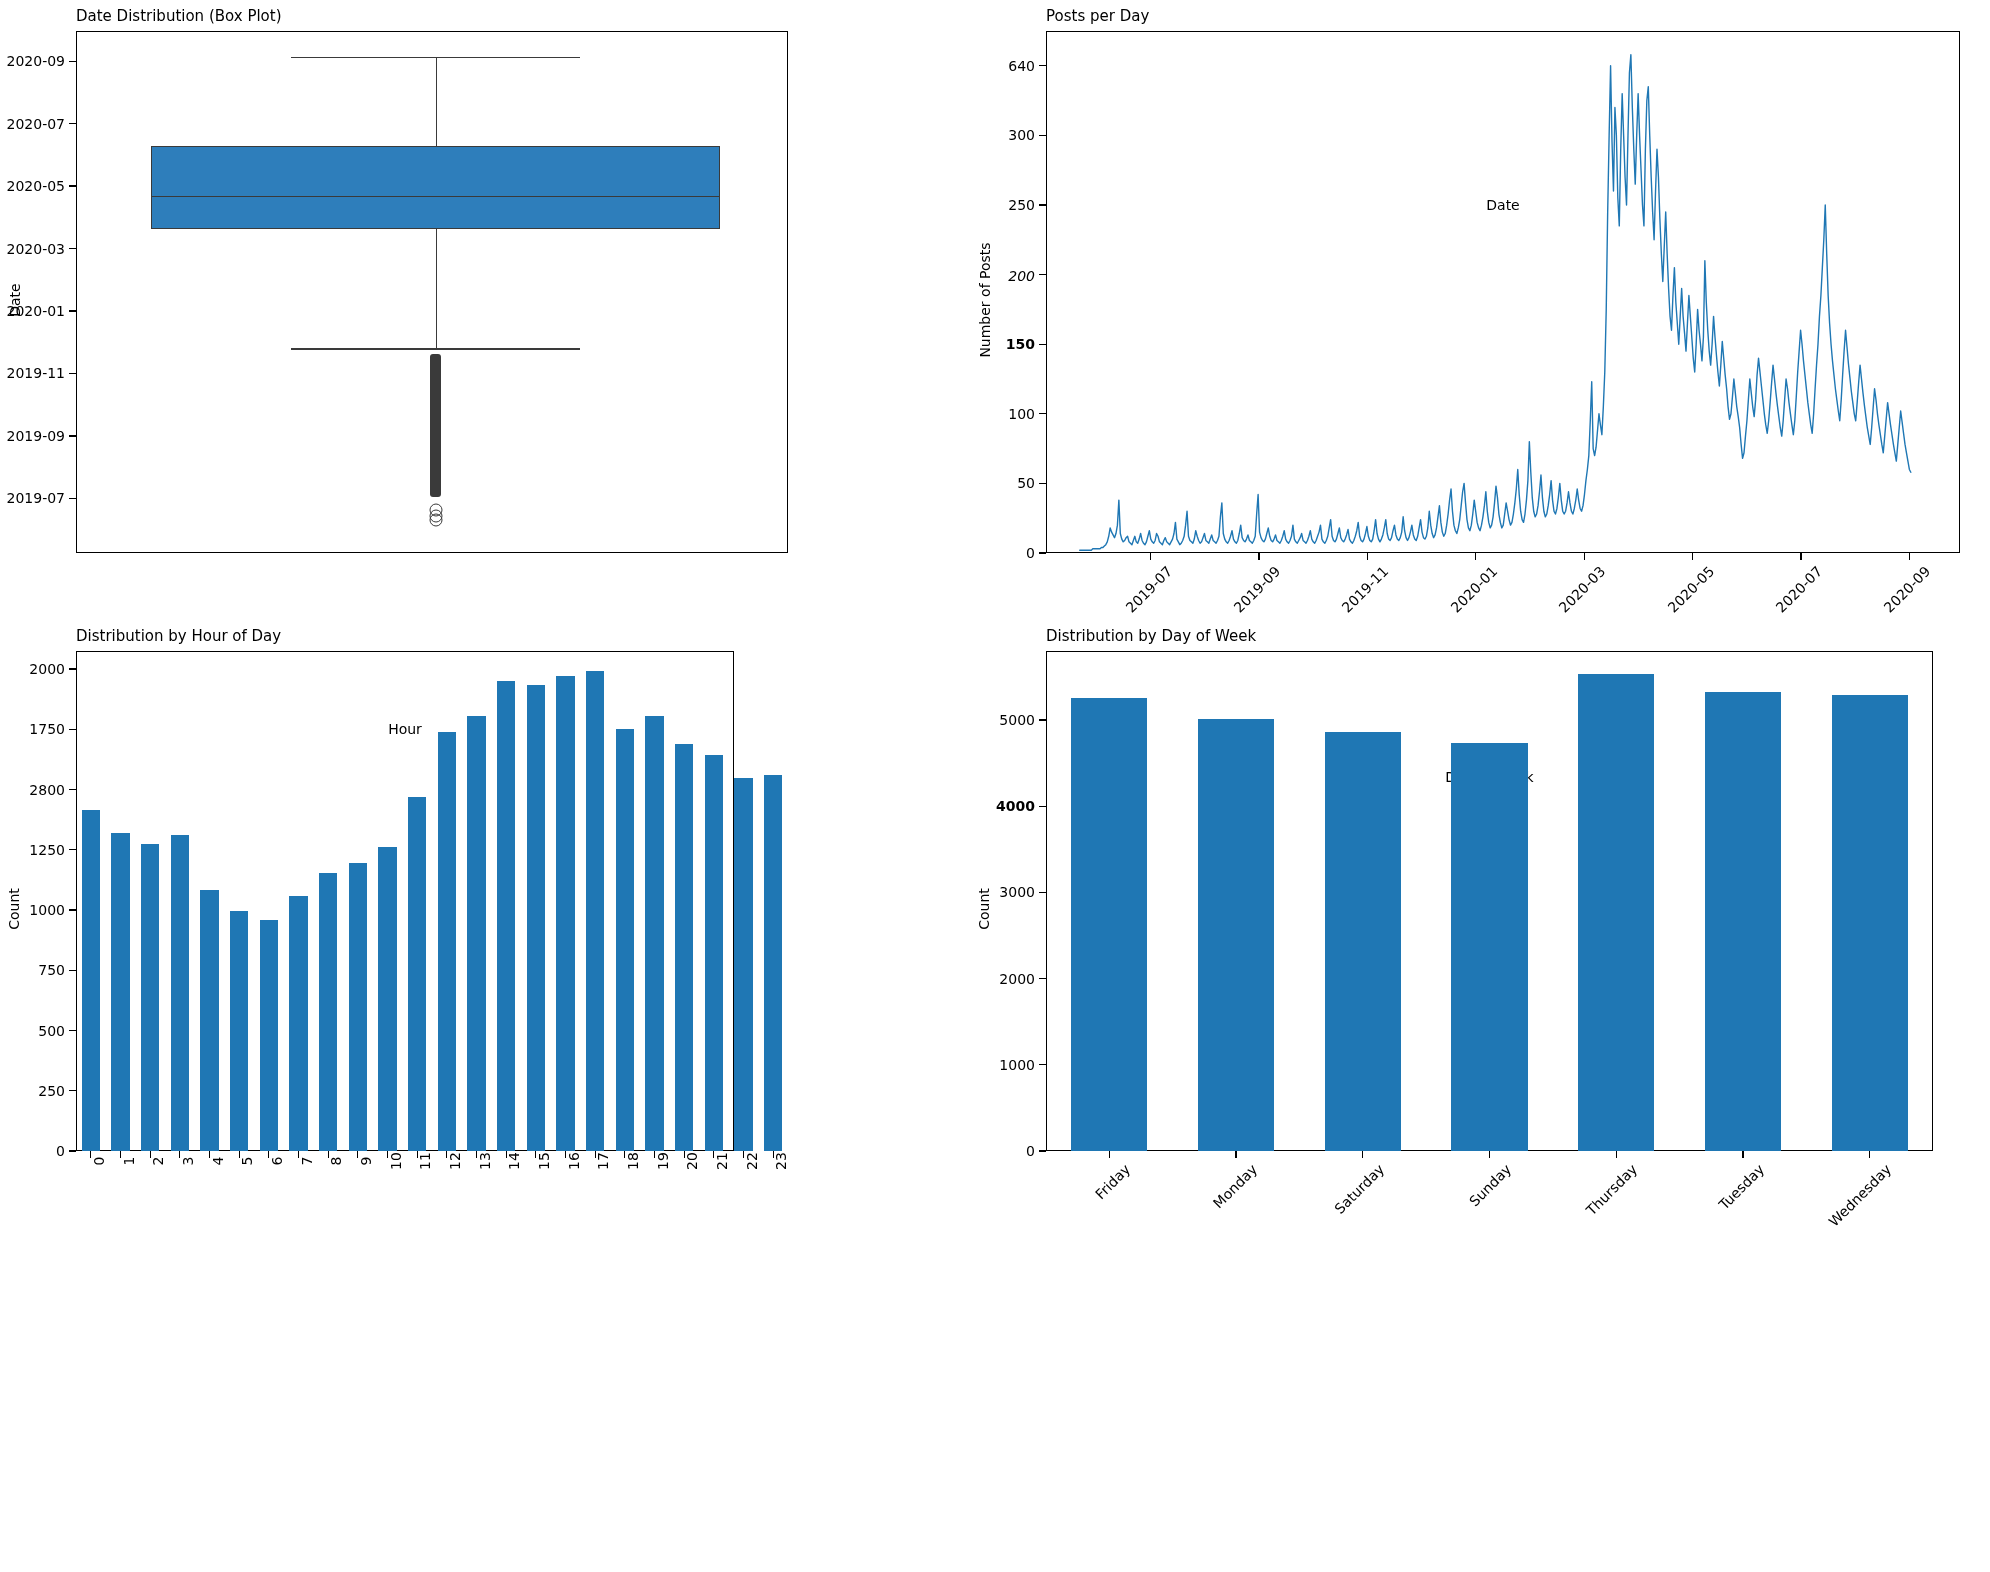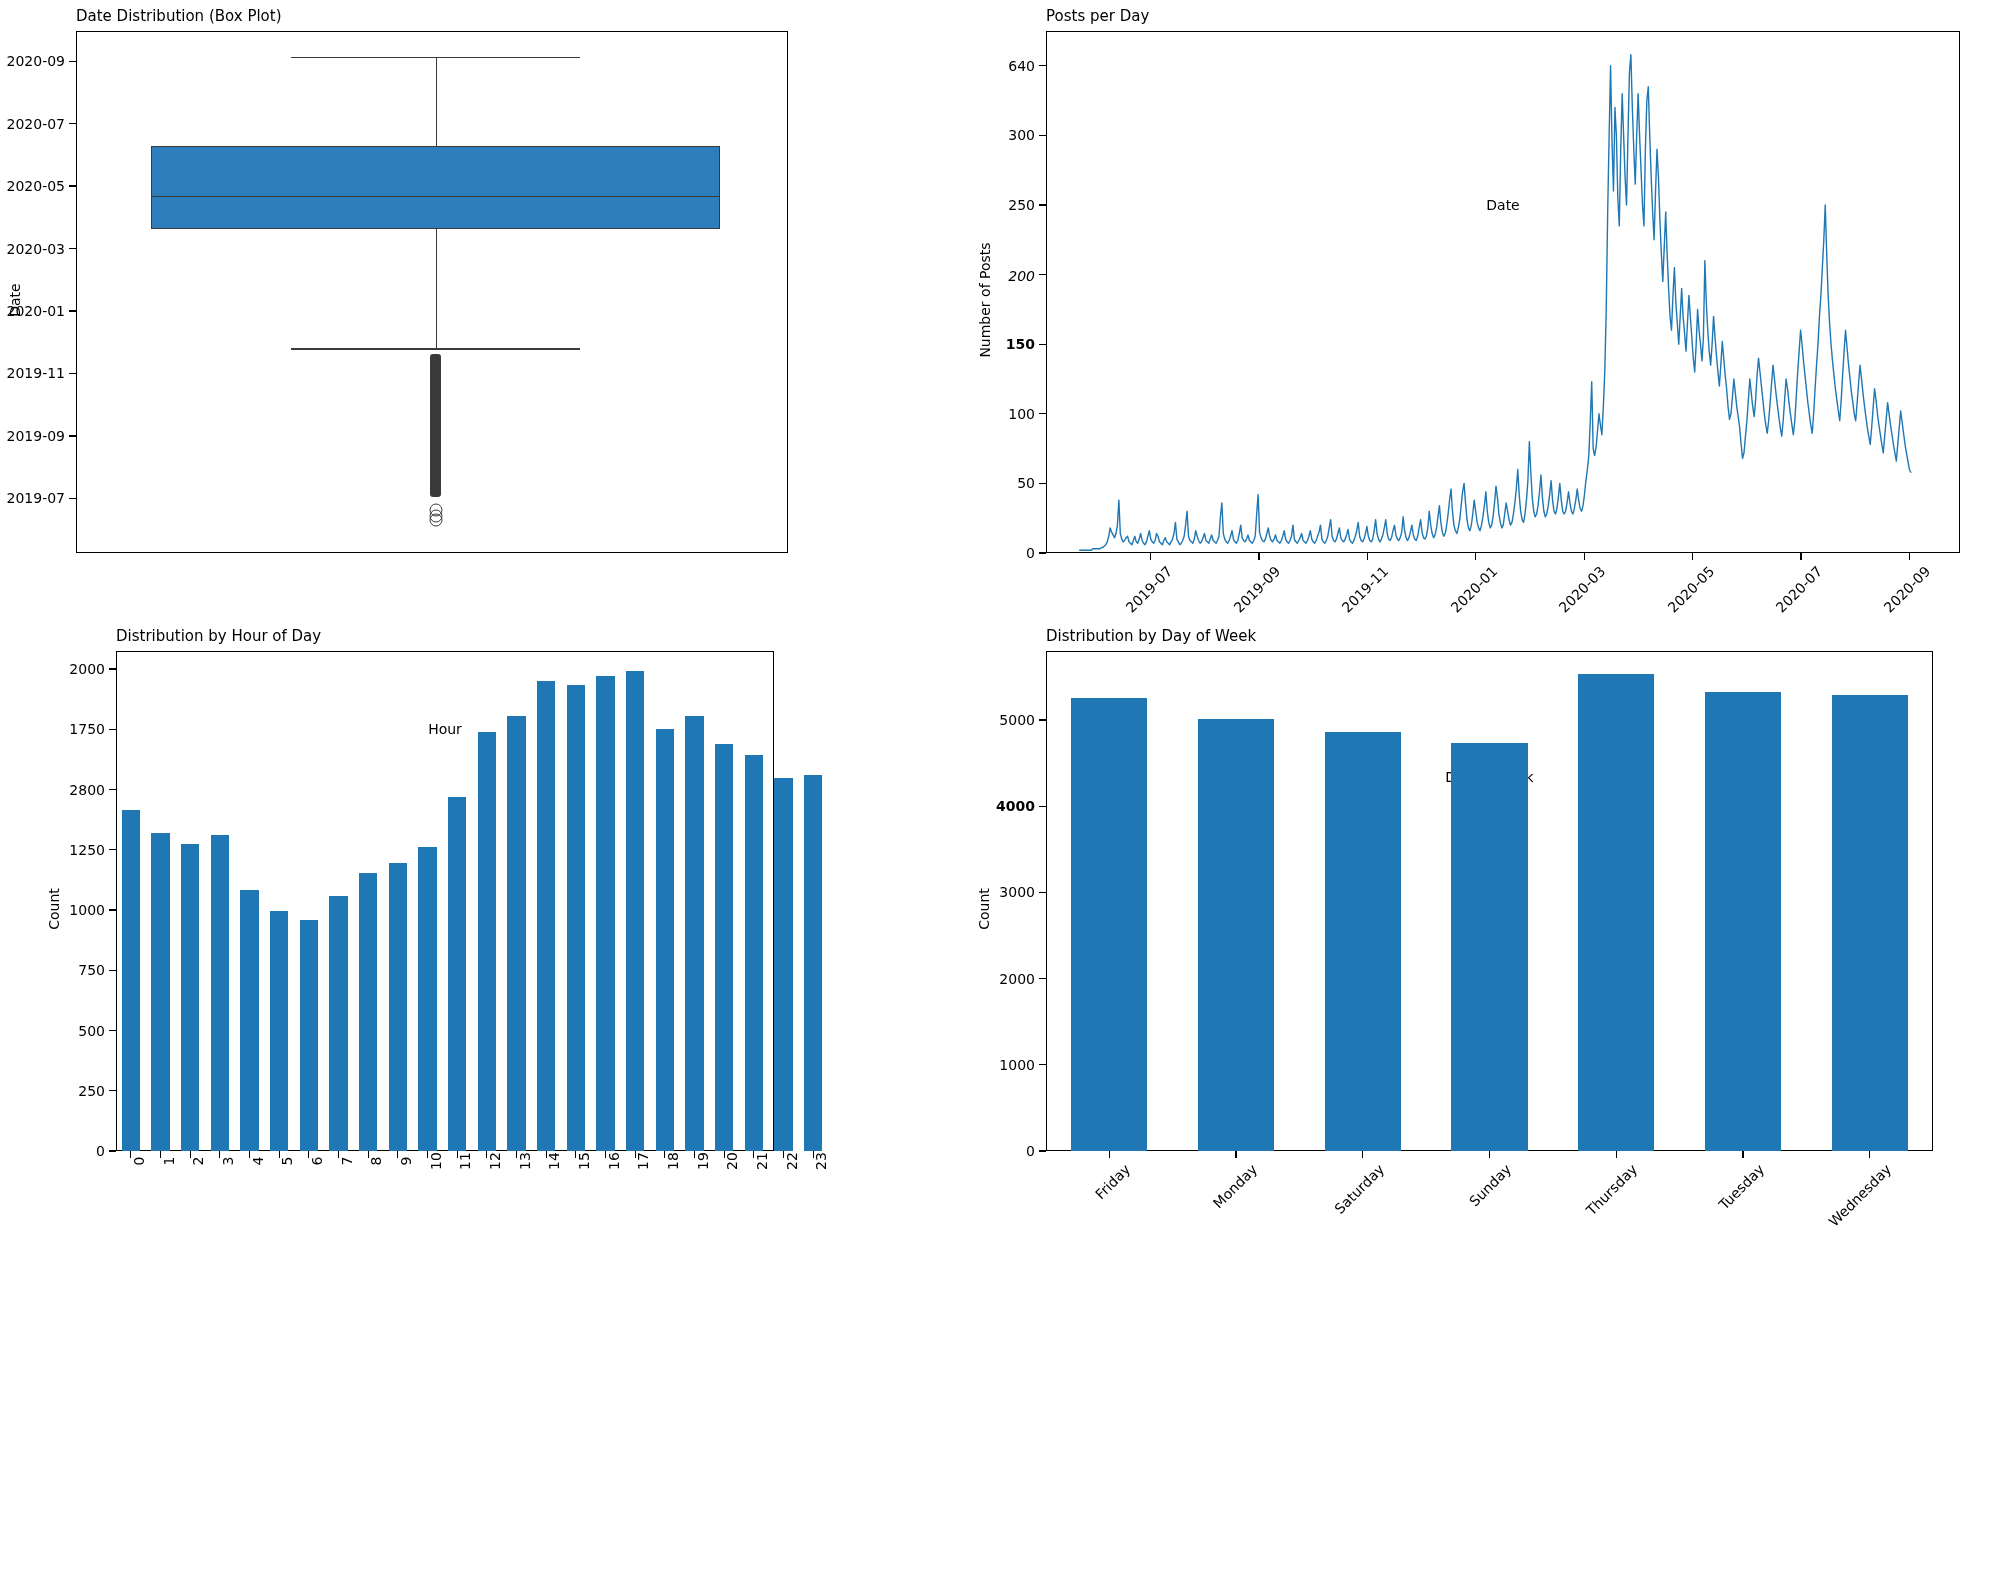--- a/index.html
+++ b/index.html
@@ -133,21 +133,21 @@
         <div class="xtickmark" style="left:754.3644px;"></div>
         <div class="xtick rot45" style="left:768.0144px;">2020-07</div>
         <div class="xtickmark" style="left:862.7558px;"></div>
         <div class="xtick rot45" style="left:876.4058px;">2020-09</div>
       </div>
     <svg id="line-svg" width="887" height="522" viewBox="0 0 887 522" preserveAspectRatio="none" style="position:absolute;left:0;top:0;">
       <polyline id="line-path" fill="none" stroke="#1f77b4" stroke-width="1.4" stroke-linejoin="round" stroke-linecap="round" points="33.71,519.22 35.16,519.22 36.61,519.22 38.06,519.22 39.51,519.22 40.96,519.22 42.41,519.22 43.86,519.22 45.31,519.22 46.76,517.82 48.21,517.82 49.66,517.82 51.11,517.82 52.56,517.82 54.01,517.82 55.46,516.43 56.91,516.43 58.36,515.04 59.81,513.65 61.26,510.86 62.72,505.30 64.17,496.94 65.62,501.12 67.07,503.90 68.52,506.69 69.97,502.51 71.42,494.16 72.87,469.10 74.32,502.51 75.77,508.08 77.22,510.86 78.67,509.47 80.12,506.69 81.57,505.30 83.02,510.86 84.47,512.26 85.92,513.65 87.37,509.47 88.82,505.30 90.27,510.86 91.72,512.26 93.18,508.08 94.63,502.51 96.08,509.47 97.53,512.26 98.98,513.65 100.43,510.86 101.88,505.30 103.33,499.73 104.78,508.08 106.23,510.86 107.68,512.26 109.13,509.47 110.58,502.51 112.03,505.30 113.48,510.86 114.93,512.26 116.38,513.65 117.83,509.47 119.28,506.69 120.73,510.86 122.18,512.26 123.64,513.65 125.09,510.86 126.54,508.08 127.99,502.51 129.44,491.38 130.89,508.08 132.34,510.86 133.79,513.65 135.24,512.26 136.69,509.47 138.14,505.30 139.59,494.16 141.04,480.24 142.49,505.30 143.94,509.47 145.39,510.86 146.84,512.26 148.29,508.08 149.74,499.73 151.19,505.30 152.64,509.47 154.09,512.26 155.55,510.86 157.00,506.69 158.45,502.51 159.90,509.47 161.35,510.86 162.80,512.26 164.25,508.08 165.70,503.90 167.15,509.47 168.60,510.86 170.05,512.26 171.50,509.47 172.95,505.30 174.40,485.81 175.85,471.89 177.30,502.51 178.75,508.08 180.20,510.86 181.65,512.26 183.10,509.47 184.55,505.30 186.01,499.73 187.46,508.08 188.91,510.86 190.36,512.26 191.81,509.47 193.26,502.51 194.71,494.16 196.16,506.69 197.61,509.47 199.06,510.86 200.51,508.08 201.96,503.90 203.41,509.47 204.86,510.86 206.31,512.26 207.76,509.47 209.21,505.30 210.66,483.02 212.11,463.54 213.56,501.12 215.01,506.69 216.47,509.47 217.92,510.86 219.37,508.08 220.82,502.51 222.27,496.94 223.72,505.30 225.17,509.47 226.62,510.86 228.07,508.08 229.52,503.90 230.97,509.47 232.42,510.86 233.87,512.26 235.32,509.47 236.77,505.30 238.22,499.73 239.67,508.08 241.12,510.86 242.57,512.26 244.02,509.47 245.47,505.30 246.93,494.16 248.38,508.08 249.83,510.86 251.28,512.26 252.73,509.47 254.18,506.69 255.63,502.51 257.08,509.47 258.53,510.86 259.98,512.26 261.43,509.47 262.88,505.30 264.33,499.73 265.78,508.08 267.23,510.86 268.68,512.26 270.13,509.47 271.58,505.30 273.03,501.12 274.48,494.16 275.93,508.08 277.38,510.86 278.84,512.26 280.29,509.47 281.74,505.30 283.19,496.94 284.64,488.59 286.09,505.30 287.54,509.47 288.99,510.86 290.44,508.08 291.89,502.51 293.34,496.94 294.79,506.69 296.24,509.47 297.69,510.86 299.14,508.08 300.59,503.90 302.04,498.34 303.49,508.08 304.94,510.86 306.39,512.26 307.84,509.47 309.30,505.30 310.75,499.73 312.20,491.38 313.65,505.30 315.10,509.47 316.55,510.86 318.00,508.08 319.45,502.51 320.90,495.55 322.35,505.30 323.80,509.47 325.25,510.86 326.70,508.08 328.15,499.73 329.60,488.59 331.05,502.51 332.50,508.08 333.95,510.86 335.40,508.08 336.85,503.90 338.30,496.94 339.76,488.59 341.21,502.51 342.66,508.08 344.11,509.47 345.56,506.69 347.01,499.73 348.46,494.16 349.91,503.90 351.36,508.08 352.81,509.47 354.26,506.69 355.71,501.12 357.16,485.81 358.61,499.73 360.06,506.69 361.51,509.47 362.96,506.69 364.41,501.12 365.86,494.16 367.31,503.90 368.76,508.08 370.21,509.47 371.67,505.30 373.12,496.94 374.57,488.59 376.02,501.12 377.47,506.69 378.92,508.08 380.37,505.30 381.82,496.94 383.27,480.24 384.72,494.16 386.17,502.51 387.62,506.69 389.07,503.90 390.52,496.94 391.97,485.81 393.42,474.67 394.87,491.38 396.32,501.12 397.77,505.30 399.22,502.51 400.67,494.16 402.13,483.02 403.58,469.10 405.03,457.97 406.48,480.24 407.93,494.16 409.38,499.73 410.83,502.51 412.28,496.94 413.73,488.59 415.18,474.67 416.63,460.75 418.08,452.40 419.53,471.89 420.98,488.59 422.43,496.94 423.88,499.73 425.33,494.16 426.78,483.02 428.23,469.10 429.68,480.24 431.13,491.38 432.59,496.94 434.04,499.73 435.49,494.16 436.94,485.81 438.39,474.67 439.84,460.75 441.29,480.24 442.74,491.38 444.19,496.94 445.64,494.16 447.09,485.81 448.54,471.89 449.99,455.18 451.44,466.32 452.89,483.02 454.34,491.38 455.79,496.94 457.24,494.16 458.69,483.02 460.14,471.89 461.59,480.24 463.04,488.59 464.50,494.16 465.95,491.38 467.40,483.02 468.85,471.89 470.30,457.97 471.75,438.48 473.20,463.54 474.65,480.24 476.10,488.59 477.55,491.38 479.00,483.02 480.45,469.10 481.90,449.62 483.35,410.64 484.80,441.26 486.25,466.32 487.70,480.24 489.15,485.81 490.60,483.02 492.05,474.67 493.50,460.75 494.96,444.05 496.41,466.32 497.86,480.24 499.31,485.81 500.76,483.02 502.21,474.67 503.66,463.54 505.11,449.62 506.56,469.10 508.01,480.24 509.46,483.02 510.91,477.46 512.36,466.32 513.81,452.40 515.26,469.10 516.71,480.24 518.16,483.02 519.61,480.24 521.06,471.89 522.51,460.75 523.96,471.89 525.42,480.24 526.87,483.02 528.32,477.46 529.77,469.10 531.22,457.97 532.67,469.10 534.12,477.46 535.57,480.24 537.02,474.67 538.47,463.54 539.92,449.62 541.37,438.48 542.82,424.56 544.27,389.76 545.72,350.78 547.17,417.60 548.62,424.56 550.07,416.21 551.52,399.50 552.97,382.80 554.42,393.94 555.88,403.68 557.33,375.84 558.78,341.04 560.23,278.40 561.68,180.96 563.13,104.40 564.58,34.80 566.03,111.36 567.48,160.08 568.93,76.56 570.38,104.40 571.83,167.04 573.28,194.88 574.73,118.32 576.18,62.64 577.63,104.40 579.08,146.16 580.53,174.00 581.98,104.40 583.43,41.76 584.88,23.66 586.33,76.56 587.79,118.32 589.24,153.12 590.69,104.40 592.14,62.64 593.59,104.40 595.04,139.20 596.49,174.00 597.94,194.88 599.39,118.32 600.84,69.60 602.29,55.68 603.74,104.40 605.19,146.16 606.64,180.96 608.09,208.80 609.54,160.08 610.99,118.32 612.44,146.16 613.89,187.92 615.34,222.72 616.79,250.56 618.25,215.76 619.70,180.96 621.15,222.72 622.60,257.52 624.05,285.36 625.50,299.28 626.95,264.48 628.40,236.64 629.85,271.44 631.30,292.32 632.75,313.20 634.20,285.36 635.65,257.52 637.10,285.36 638.55,302.06 640.00,320.16 641.45,292.32 642.90,264.48 644.35,285.36 645.80,306.24 647.25,327.12 648.71,341.04 650.16,313.20 651.61,278.40 653.06,299.28 654.51,313.20 655.96,329.90 657.41,306.24 658.86,229.68 660.31,271.44 661.76,299.28 663.21,320.16 664.66,334.08 666.11,313.20 667.56,285.36 669.01,306.24 670.46,324.34 671.91,341.04 673.36,354.96 674.81,334.08 676.26,310.42 677.71,327.12 679.16,343.82 680.62,357.74 682.07,375.84 683.52,388.37 684.97,382.80 686.42,366.10 687.87,348.00 689.32,361.92 690.77,375.84 692.22,385.58 693.67,396.72 695.12,413.42 696.57,427.34 698.02,421.78 699.47,405.07 700.92,389.76 702.37,368.88 703.82,348.00 705.27,361.92 706.72,375.84 708.17,385.58 709.62,368.88 711.08,343.82 712.53,327.12 713.98,341.04 715.43,354.96 716.88,368.88 718.33,382.80 719.78,393.94 721.23,402.29 722.68,389.76 724.13,371.66 725.58,352.18 727.03,334.08 728.48,348.00 729.93,361.92 731.38,374.45 732.83,385.58 734.28,396.72 735.73,405.07 737.18,389.76 738.63,368.88 740.08,348.00 741.54,357.74 742.99,371.66 744.44,382.80 745.89,393.94 747.34,403.68 748.79,389.76 750.24,366.10 751.69,341.04 753.14,320.16 754.59,299.28 756.04,313.20 757.49,329.90 758.94,343.82 760.39,357.74 761.84,371.66 763.29,382.80 764.74,393.94 766.19,402.29 767.64,382.80 769.09,357.74 770.54,334.08 771.99,313.20 773.45,285.36 774.90,264.48 776.35,236.64 777.80,208.80 779.25,174.00 780.70,222.72 782.15,264.48 783.60,292.32 785.05,313.20 786.50,329.90 787.95,343.82 789.40,357.74 790.85,368.88 792.30,380.02 793.75,389.76 795.20,368.88 796.65,343.82 798.10,320.16 799.55,299.28 801.00,315.98 802.45,332.69 803.91,346.61 805.36,360.53 806.81,371.66 808.26,382.80 809.71,389.76 811.16,371.66 812.61,352.18 814.06,334.08 815.51,348.00 816.96,361.92 818.41,374.45 819.86,385.58 821.31,396.72 822.76,405.07 824.21,413.42 825.66,396.72 827.11,377.23 828.56,357.74 830.01,368.88 831.46,382.80 832.91,393.94 834.37,403.68 835.82,413.42 837.27,421.78 838.72,405.07 840.17,388.37 841.62,371.66 843.07,382.80 844.52,393.94 845.97,403.68 847.42,413.42 848.87,421.78 850.32,430.13 851.77,413.42 853.22,396.72 854.67,380.02 856.12,391.15 857.57,402.29 859.02,413.42 860.47,421.78 861.92,430.13 863.37,438.48 864.82,441.26"></polyline>
     </svg>
   </div>
 
-  <div class="panel" id="panel-hour" style="left:76px;top:651px;width:658px;height:500px;margin-left:40px;">
+  <div class="panel" id="panel-hour" style="left:76px;top:651px;width:658px;height:500px;">
     <div class="panel-title">Distribution by Hour of Day</div>
     <div class="axes"></div>
     <div class="ylabel" id="hour-ylabel" style="top: 250px; left: -83px;">Count</div>
     <div class="xlabel" id="hour-xlabel" style="top:70px;">Hour</div>
     <div id="hour-yticks">
         <div class="ytick" style="top:500px;">0</div>
         <div class="ytickmark" style="top:499.35px;"></div>
         <div class="ytick" style="top:439.7590361445783px;">250</div>
         <div class="ytickmark" style="top:439.10903614457834px;"></div>
         <div class="ytick" style="top:379.51807228915663px;">500</div>

